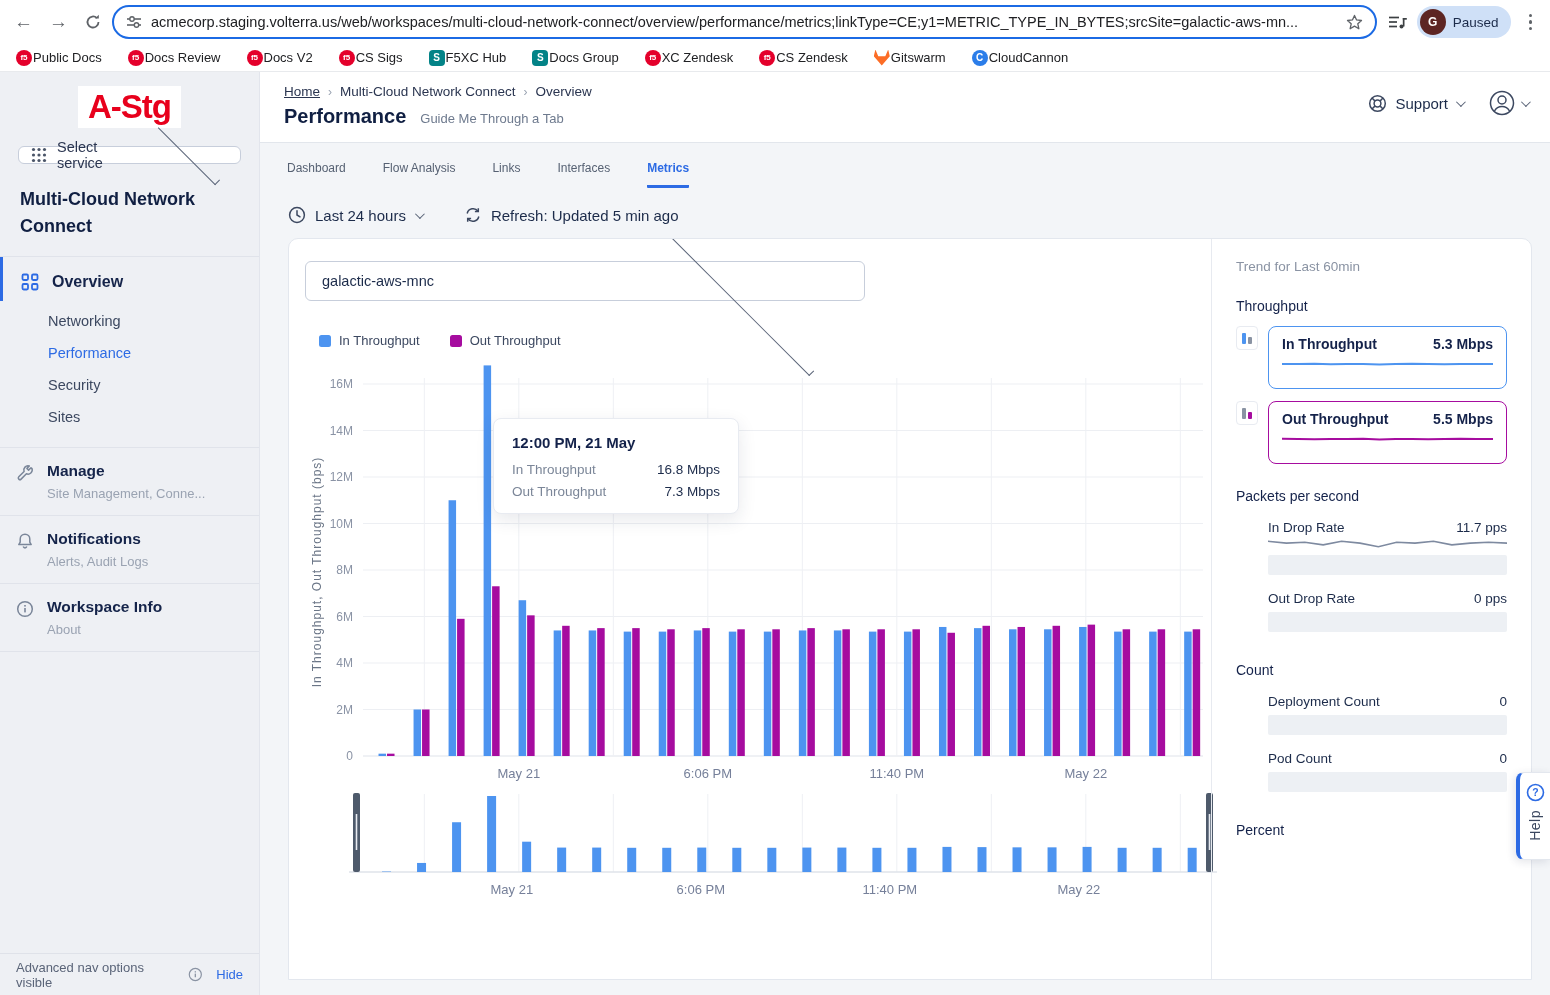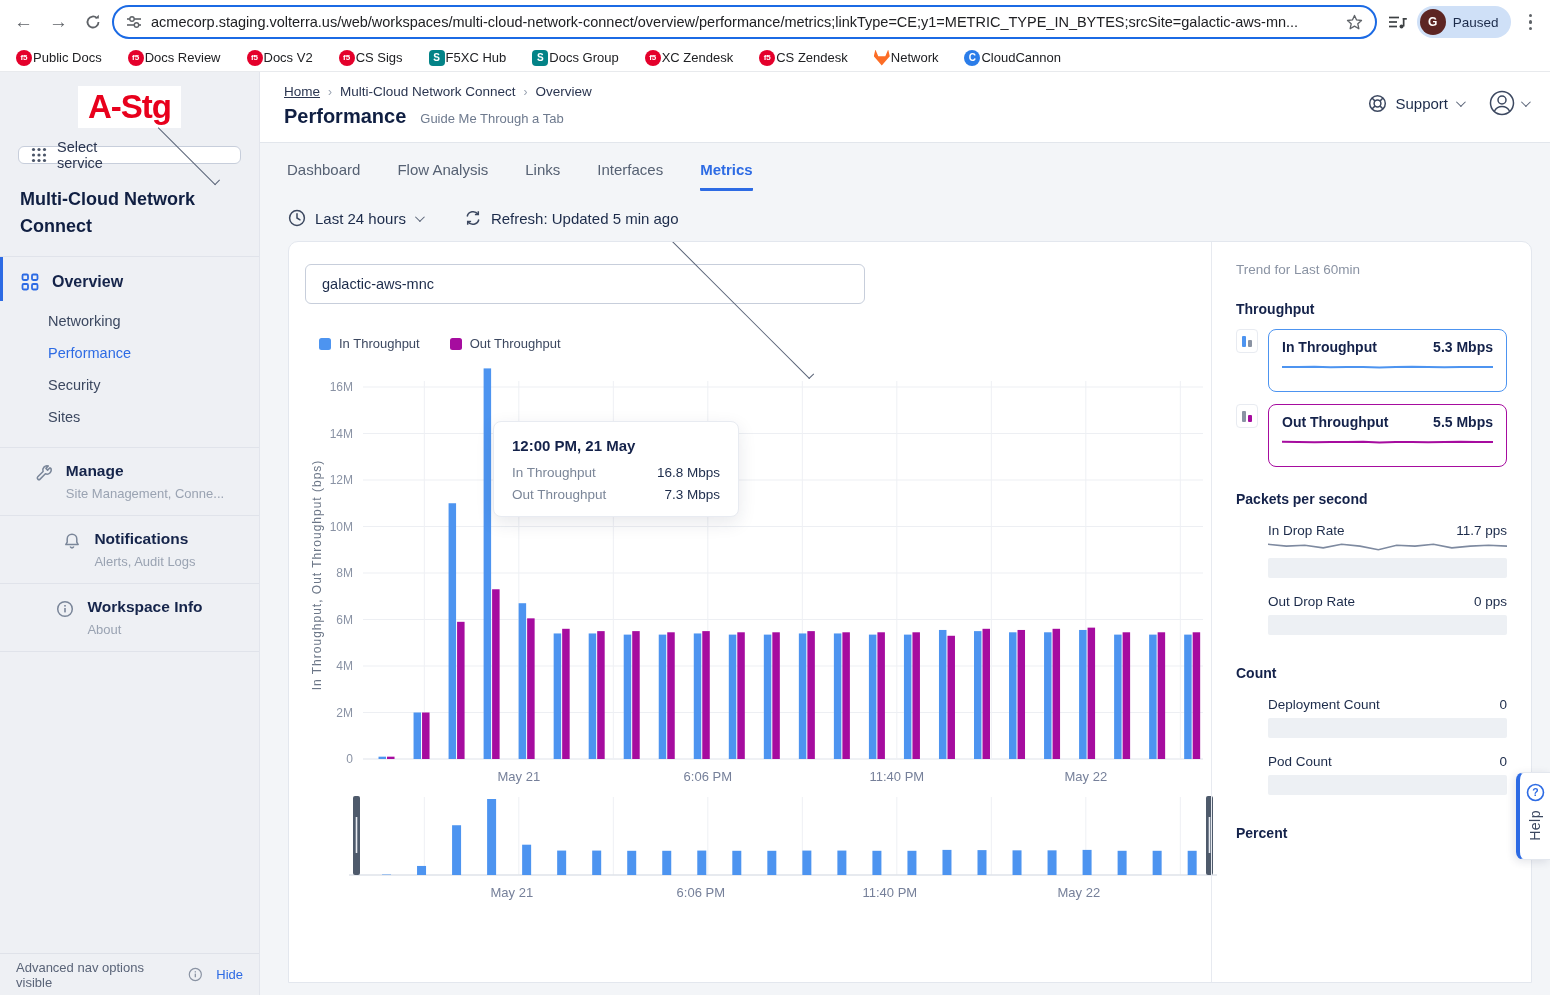--- a/index.html
+++ b/index.html
@@ -38,21 +38,21 @@
   .logo { background:#fff; padding:2px 10px; font-size:33px; font-weight:bold; color:#e8001c; letter-spacing:-1px;text-align:right; }
   .select-service { margin:8px 18px 0; background:#fff; border:1px solid #c7cedb; border-radius:6px; height:18px; display:flex; align-items:center; gap:10px; padding:0 12px; cursor:pointer; }
   .select-service span { flex:1; font-size:14.5px; color:#2a3550; }
   .ws-title { margin:22px 20px 0; font-size:18px; font-weight:bold; color:#101f42; line-height:1.5; }
   .side-div { border-top:1px solid #e0e3ea; margin-top:16px; }
   .nav-overview { display:flex; align-items:center; gap:13px; padding:16px 0 10px 18px; border-left:3px solid #2d6be4; cursor:pointer; }
   .nav-overview span { font-size:16px; font-weight:600; color:#15244a; }
   .nav-sub { padding:4px 0 14px 0; }
   .nav-sub-item { padding:8px 0 8px 48px; font-size:14.5px; color:#3c4860; cursor:pointer; }
   .nav-sub-item.active { color:#2d6be4; }
-  .side-section { border-top:1px solid #e0e3ea; padding:14px 16px 14px 16px; display:flex; gap:13px; cursor:pointer;justify-content:center; }
+  .side-section { border-top:1px solid #e0e3ea; padding:14px 16px 14px 16px; display:flex; gap:13px; cursor:pointer; }
   .side-section .ss-title { font-size:15.5px; font-weight:600; color:#15244a; }
   .side-section .ss-sub { font-size:13px; color:#9aa3b2; margin-top:6px; }
   .side-ico { flex:none; margin-top:2px; }
   .side-spacer { flex:1; border-top:1px solid #e0e3ea; }
   .side-footer { border-top:1px solid #dfe2e9; height:42px; display:flex; align-items:center; gap:8px; padding:0 16px; font-size:13px; color:#5a6478; }
   .side-footer .hide-link { color:#2d6be4; cursor:pointer; margin-left:6px; }
   
   .main { flex:1; display:flex; flex-direction:column; min-width:0; }
   .main-header { background:#fff; padding:12px 20px 14px 24px; position:relative; }
   .breadcrumb { display:flex; align-items:center; gap:8px; font-size:13.5px; color:#2a3550; }
@@ -60,21 +60,21 @@
   .breadcrumb .crumb:first-child { text-decoration:underline; cursor:pointer; }
   .title-row { display:flex; align-items:baseline; gap:14px; margin-top:6px; }
   .title-row h1 { font-size:20px; font-weight:600; color:#101f42; }
   .guide { font-size:13px; color:#6e7a8e; cursor:pointer; }
   .header-right { position:absolute; right:22px; top:18px; display:flex; align-items:center; gap:26px; }
   .support { display:flex; align-items:center; gap:8px; font-size:15px; color:#1c2b4a; cursor:pointer; }
   .avatar-menu { display:flex; align-items:center; gap:6px; cursor:pointer; }
   .chev { width:7px; height:7px; border-right:1.6px solid #5a6478; border-bottom:1.6px solid #5a6478; transform:rotate(45deg) translateY(-2px); display:inline-block; }
   .content { flex:1; background:#f3f5f8; border-top:1px solid #e2e6ec; min-height:0; }
   .tabs { display:flex; gap:37px; padding:18px 0 0 27px; }
-  .tab { font-size:15px; color:#566173; padding-bottom:10px; cursor:pointer; border-bottom:3px solid transparent;text-align:center; }
+  .tab { font-size:12px; color:#566173; padding-bottom:10px; cursor:pointer; border-bottom:3px solid transparent;text-align:center; }
   .tab.active { color:#2d6be4; font-weight:bold; border-bottom-color:#2d6be4; border-radius:1px; }
   .toolbar { display:flex; align-items:center; justify-content:space-between; padding:18px 22px 0 28px; }
   .segments { display:flex; border-radius:6px; }
   .segment { background:#fff; border:1px solid #d5dae3; padding:7px 16px; font-size:14px; color:#3c4860; cursor:pointer; }
   .segment:first-child { border-radius:6px 0 0 6px; }
   .segment:last-child { border-radius:0 6px 6px 0; }
   .segment + .segment { margin-left:-1px; }
   .segment.active { border:1px solid #2d6be4; color:#2d6be4; border-radius:6px; position:relative; z-index:1; }
   .toolbar-right { display:flex; align-items:center; gap:42px; }
   .tr-item { display:flex; align-items:center; gap:9px; font-size:15px; color:#1c2b4a; cursor:pointer; }
@@ -89,21 +89,21 @@
   .chart-wrap { position:relative; margin-top:8px; }
   .chart-wrap svg, .mini-svg { display:block; width:912px; }
   .tooltip { position:absolute; left:188px; top:62px; width:246px; background:#fff; border:1px solid #e8ebf1; border-radius:8px; box-shadow:0 6px 18px rgba(30,40,70,.10); padding:15px 18px 14px; }
   .tooltip h4 { font-size:15px; color:#14224a; margin-bottom:11px; }
   .tt-row { display:flex; justify-content:space-between; font-size:13.5px; margin-top:7px; }
   .tt-row .tt-label { color:#7b8698; }
   .tt-row .tt-val { color:#1c2b4a; }
   
   .panel-right { width:320px; flex:none; border-left:1px solid #e7eaf0; padding:20px 24px 0; }
   .trend-title { font-size:13.5px; color:#8a93a3; }
-  .sect-head { font-size:14px; font-weight:bold; color:#14224a; margin-top:24px; }
+  .sect-head { font-size:14px; font-weight:normal; color:#14224a; margin-top:24px; }
   .trend-row { display:flex; gap:10px; margin-top:12px; align-items:flex-start; }
   .mini-chip { width:22px; height:24px; background:#fff; border:1px solid #e8ebf1; border-radius:4px; flex:none; display:flex; align-items:flex-end; justify-content:center; gap:2px; padding-bottom:5px; }
   .mini-chip i { width:4px; border-radius:1px; display:block; }
   .trend-card { flex:1; border:1.5px solid; border-radius:8px; padding:9px 13px 16px; background:#fff; }
   .tc-head { display:flex; justify-content:space-between; font-size:14px; font-weight:bold; color:#14224a; }
   .trend-card svg { display:block; width:100%; height:16px; margin-top:4px; }
   .stat-row { margin:16px 0 0 32px; }
   .stat-head { display:flex; justify-content:space-between; font-size:13.5px; color:#1c2b4a; }
   .stat-row svg { display:block; width:100%; height:12px; margin-top:2px; }
   .gray-band { height:20px; background:#edf0f4; border-radius:2px; margin-top:6px; }
@@ -187,21 +187,21 @@
       <div class="bm">
         <span class="bm-ico ico-f5">f5</span>
         <span>XC Zendesk</span>
       </div>
       <div class="bm">
         <span class="bm-ico ico-f5">f5</span>
         <span>CS Zendesk</span>
       </div>
       <div class="bm">
         <span class="bm-ico ico-gitlab"></span>
-        <span>Network</span>
+        <span>Gitswarm</span>
       </div>
       <div class="bm">
         <span class="bm-ico ico-cloudcannon">C</span>
         <span>CloudCannon</span>
       </div>
     </div>
 </div>
 
 <div class="app">
   <aside class="sidebar">

